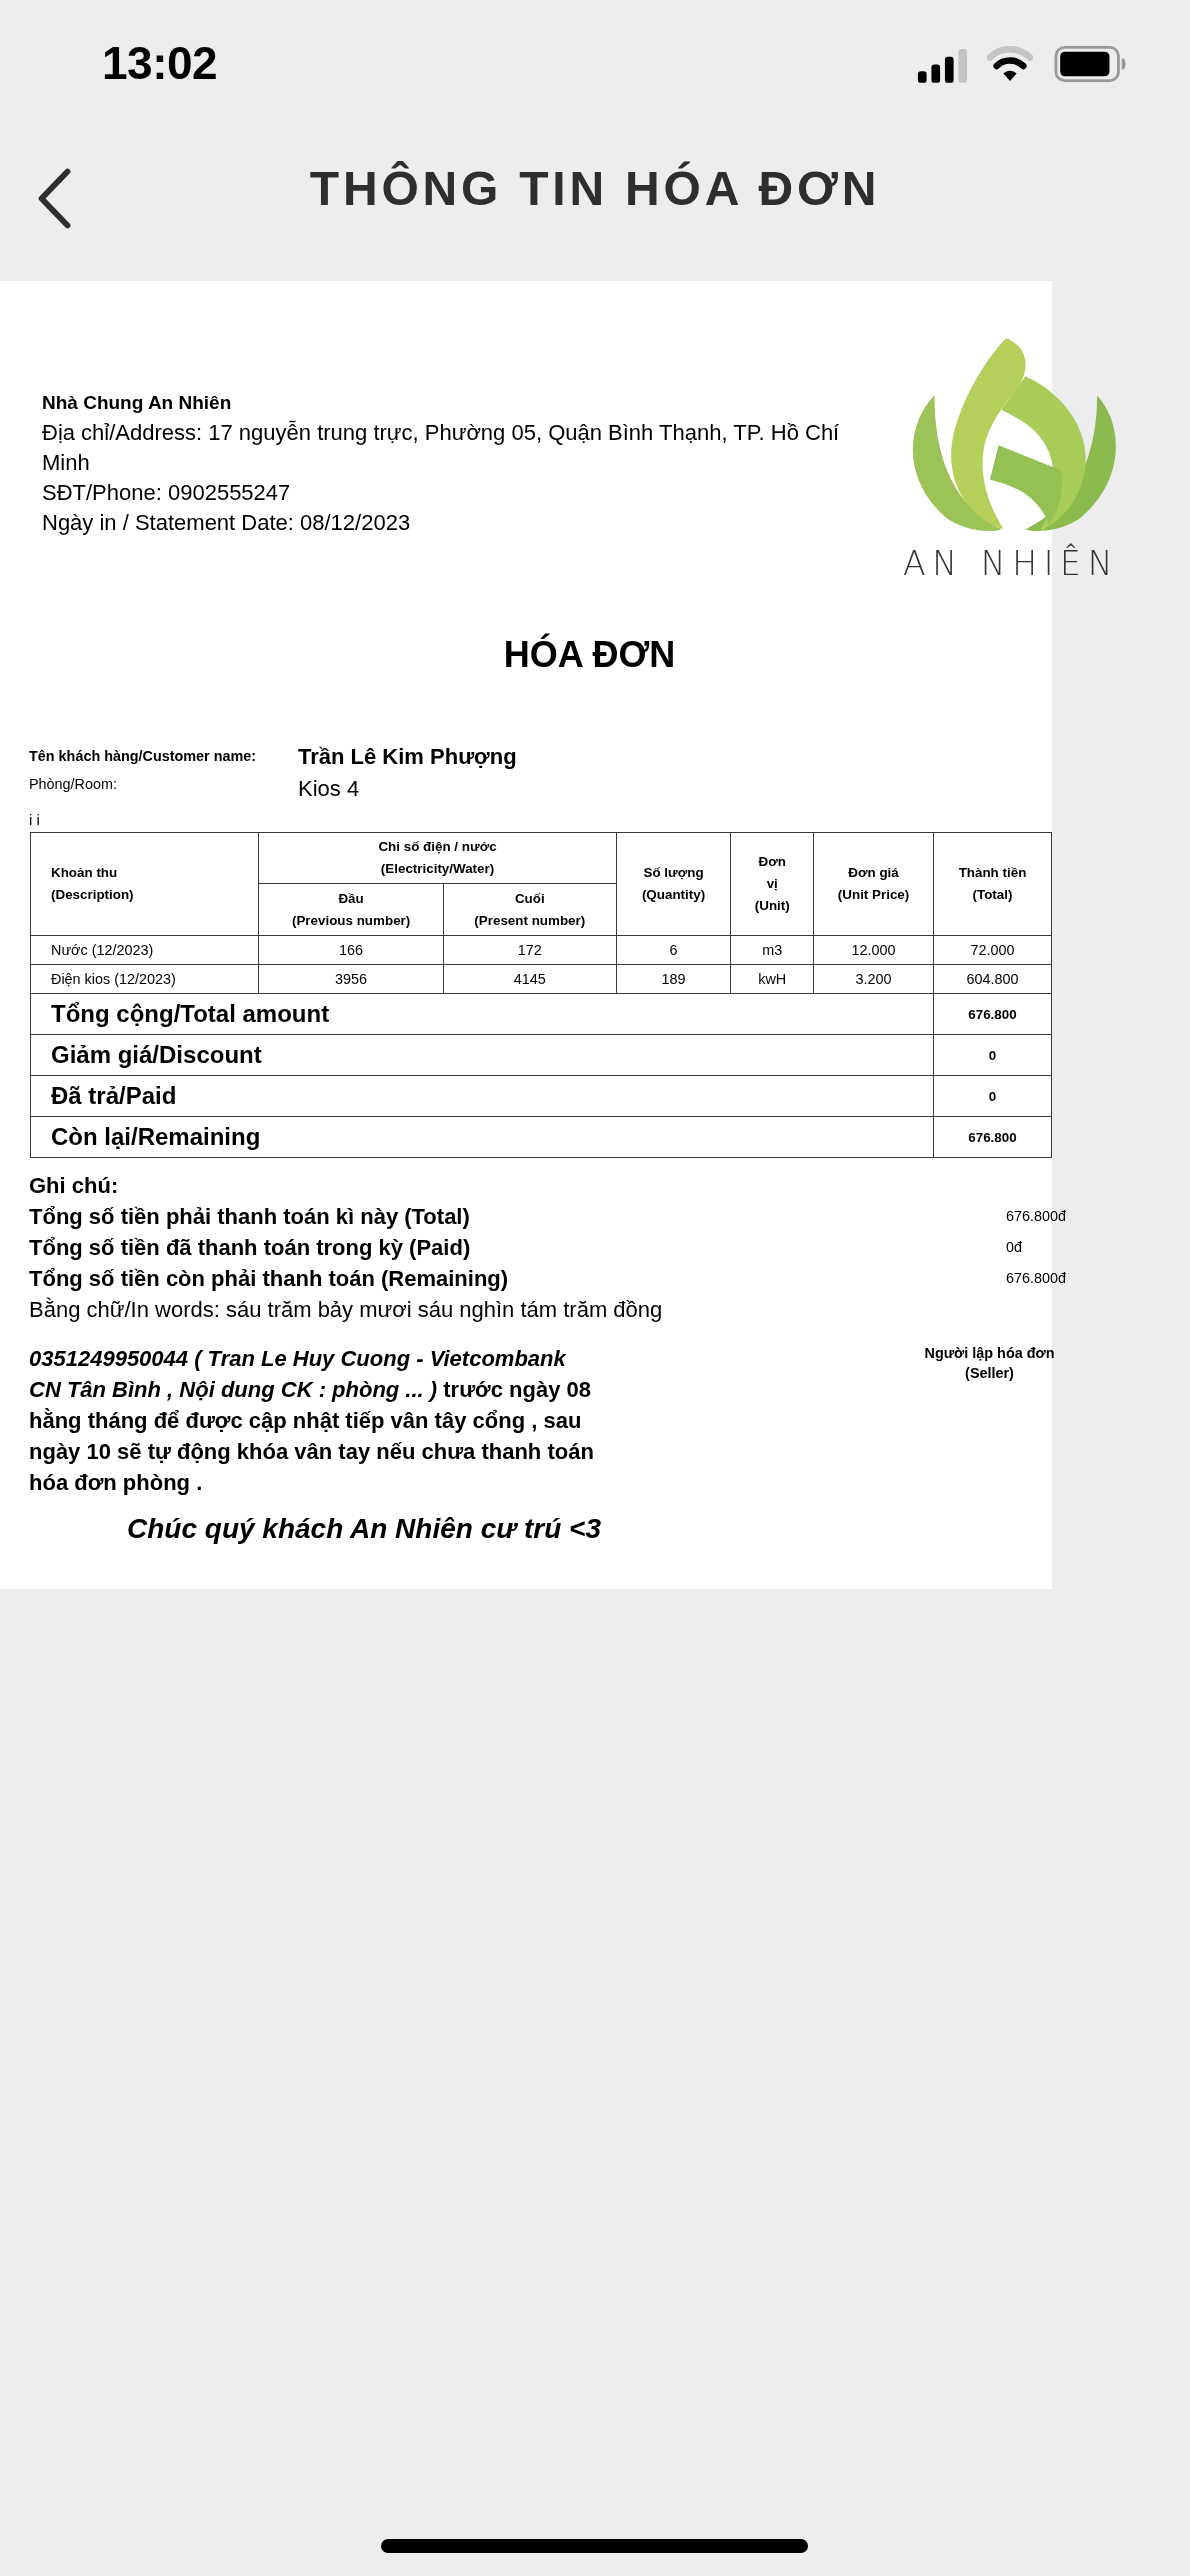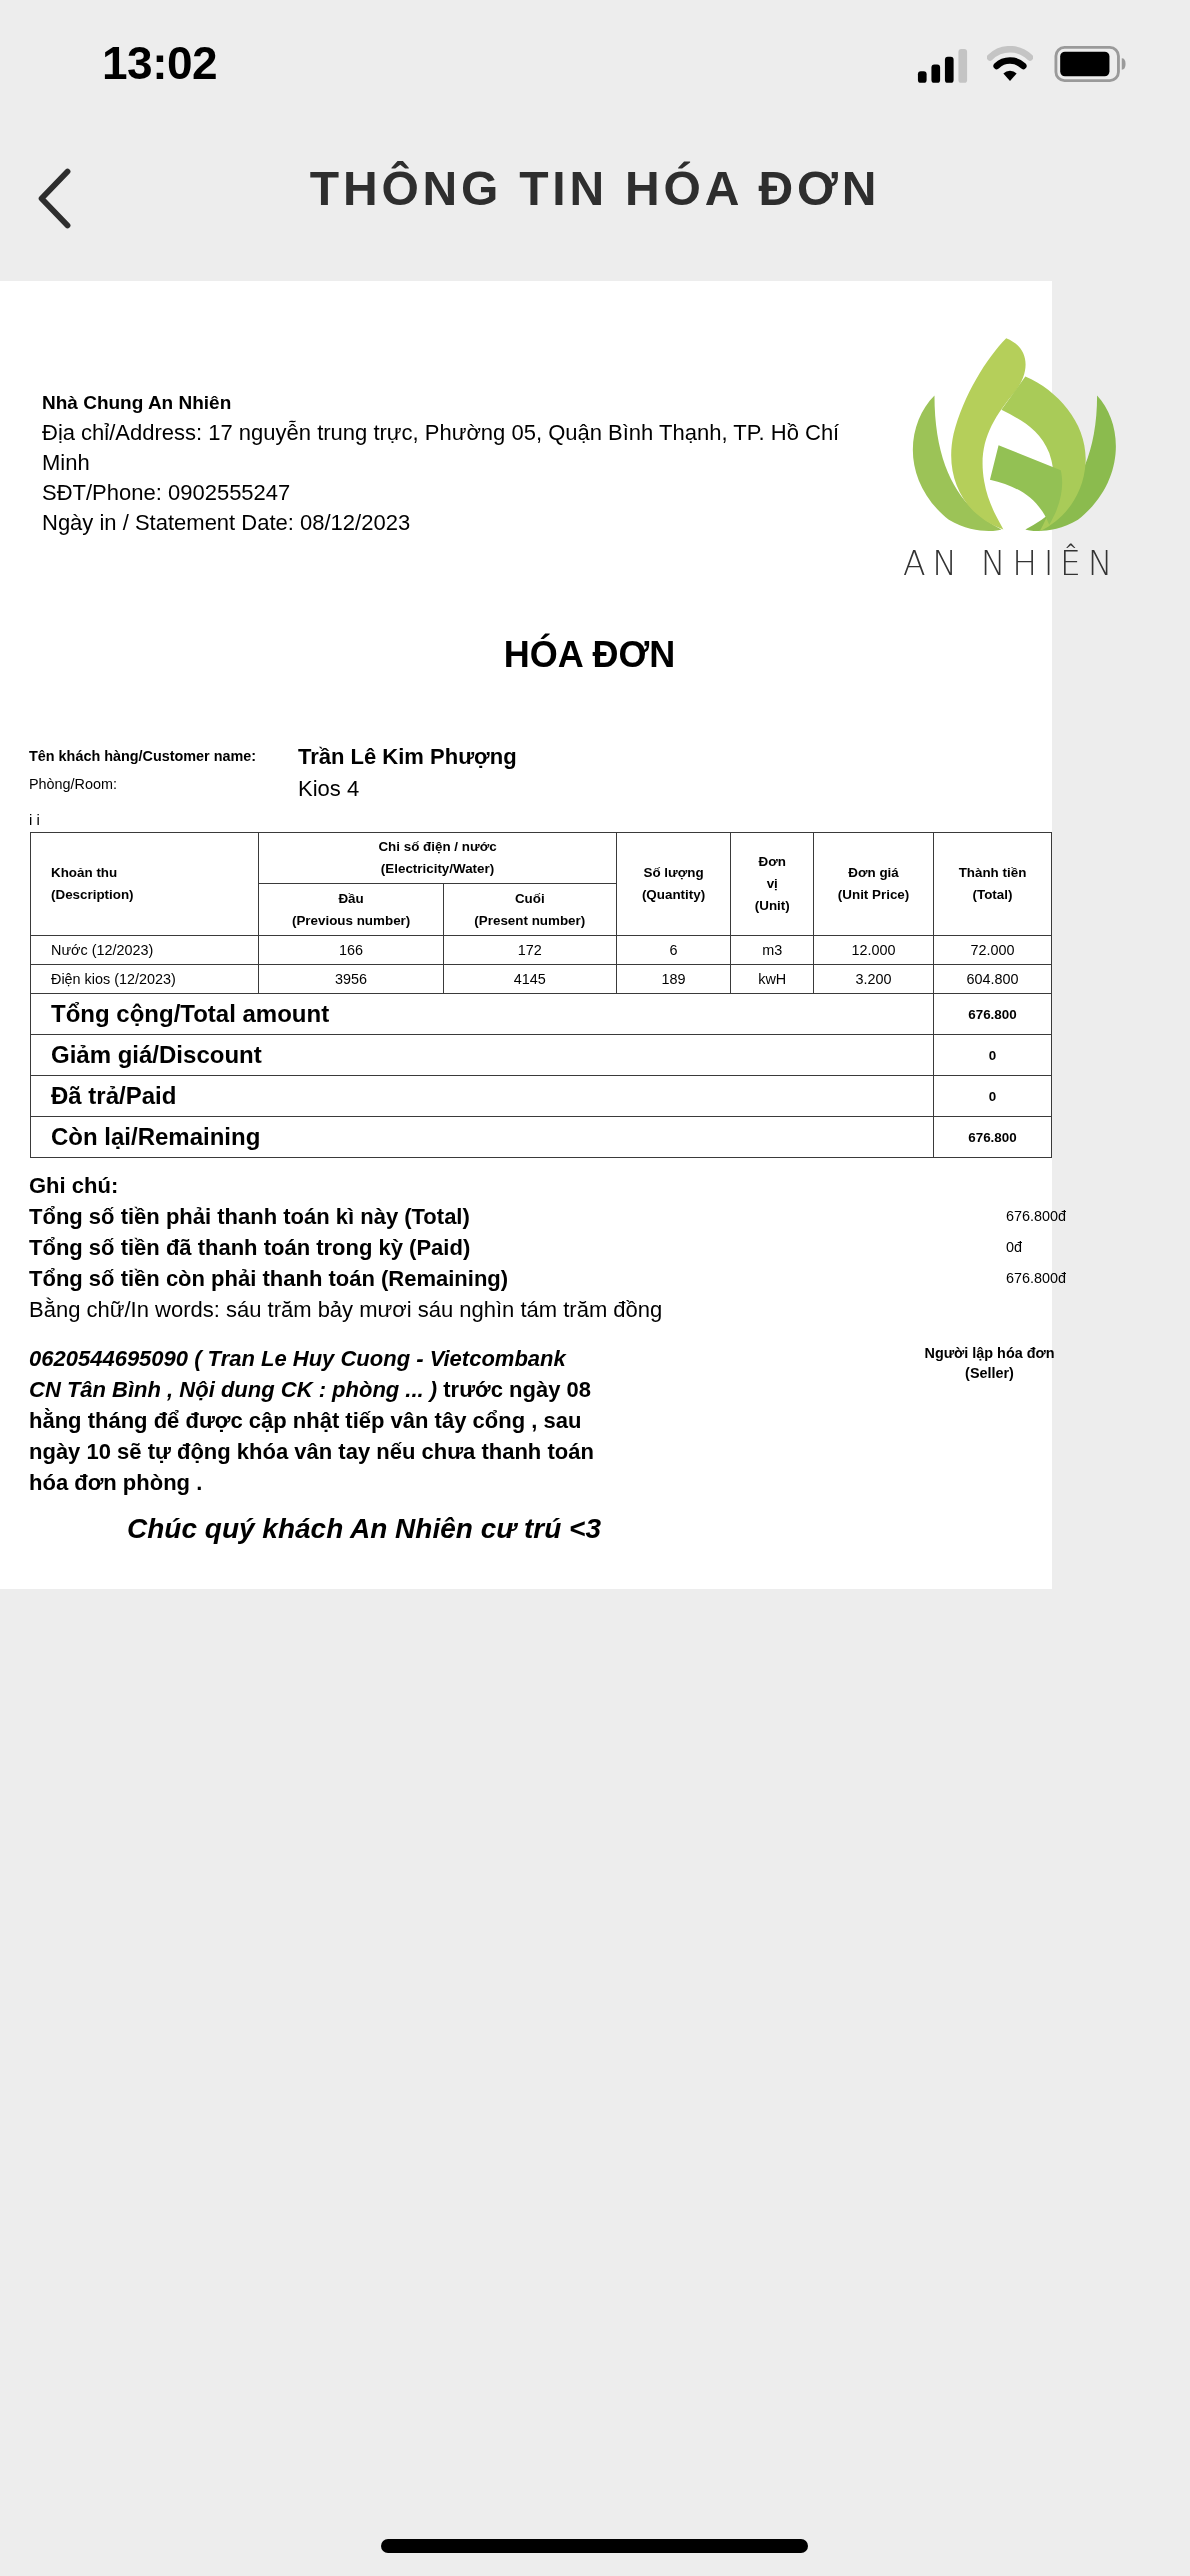--- a/index.html
+++ b/index.html
@@ -226,21 +226,21 @@
     <div>0đ</div>
     <div>676.800đ</div>
   </div>
 
   <div class="seller">
     <div>Người lập hóa đơn</div>
     <div>(Seller)</div>
   </div>
 
   <div class="payment">
-    <div class="it">0620544695090 ( Tran Le Huy Cuong - Vietcombank</div>
+    <div class="it">0351249950044 ( Tran Le Huy Cuong - Vietcombank</div>
     <div><span class="it">CN Tân Bình , Nội dung CK : phòng ... )</span><span> trước ngày 08</span></div>
     <div>hằng tháng để được cập nhật tiếp vân tây cổng , sau</div>
     <div>ngày 10 sẽ tự động khóa vân tay nếu chưa thanh toán</div>
     <div>hóa đơn phòng .</div>
   </div>
   <div class="wish">Chúc quý khách An Nhiên cư trú &lt;3</div>
 </div>
 
 <div class="home-indicator"></div>
 

